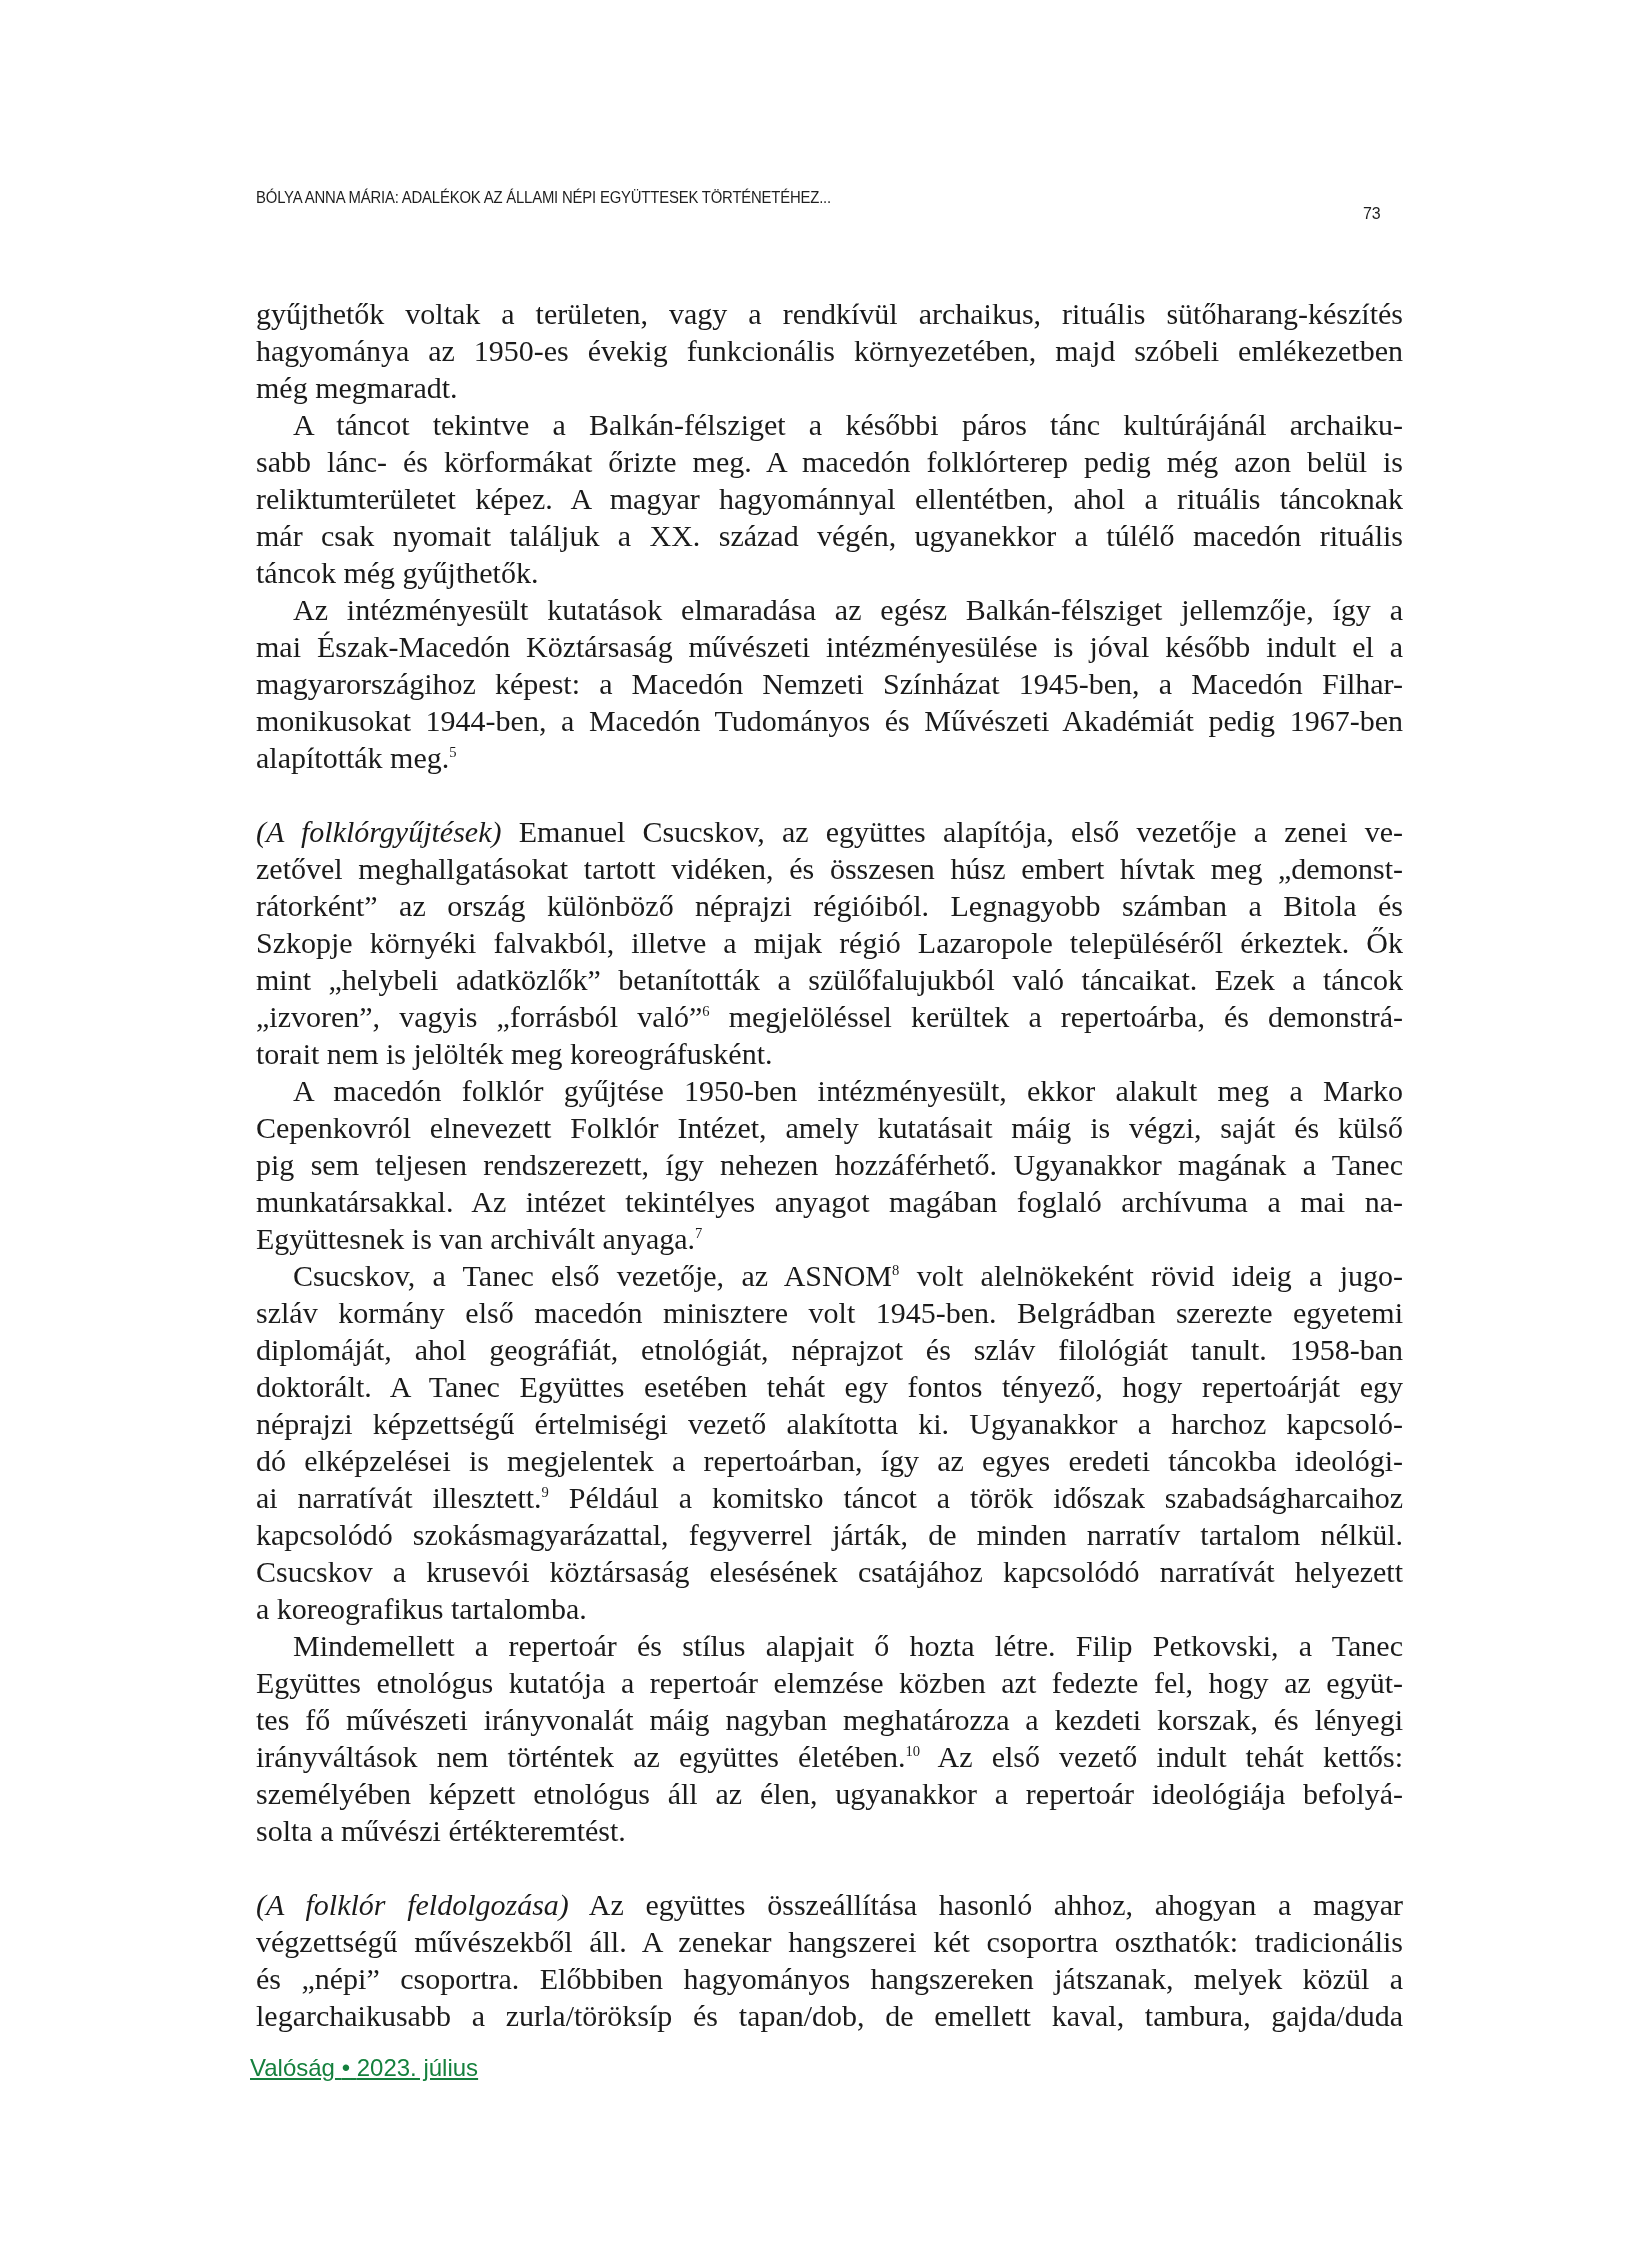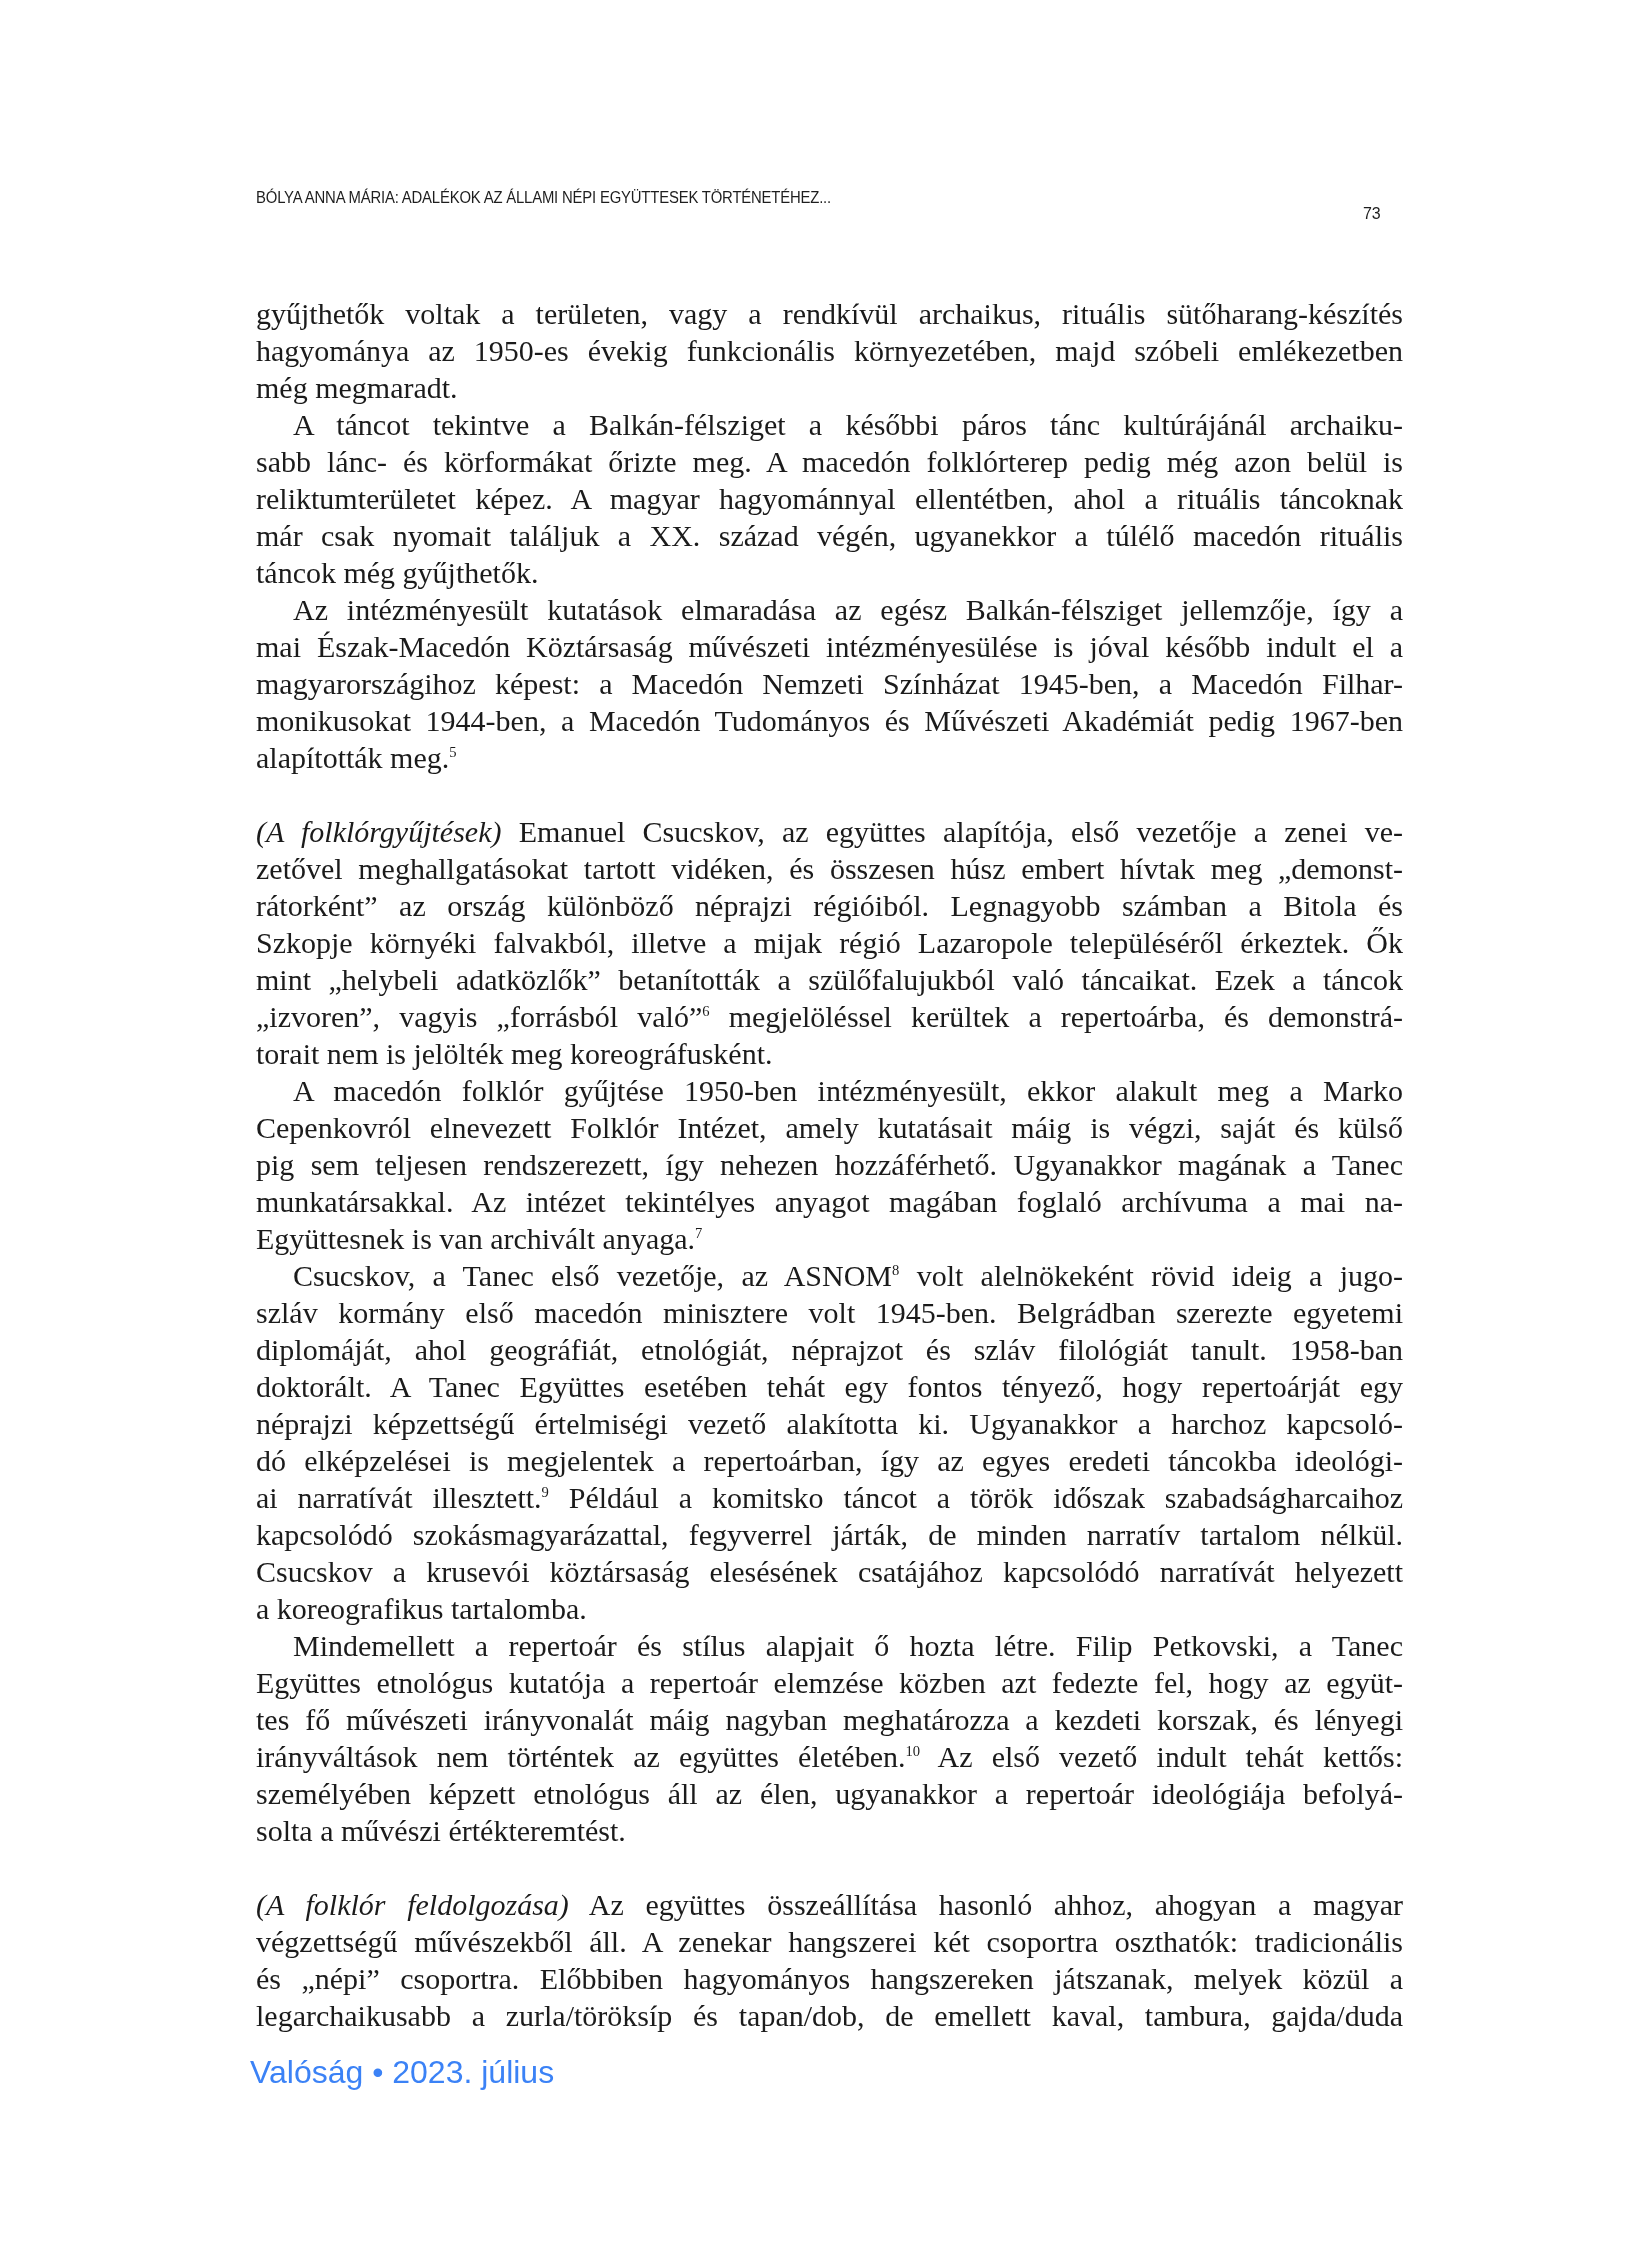--- a/index.html
+++ b/index.html
@@ -18,21 +18,21 @@
     text-align: justify; color: #1b1b1b;
   }
   .body-text p { margin: 0; }
   .section-gap { height: 37px; }
   .section-head { font-style: italic; }
   sup.fn { font-size: 14.6px; vertical-align: super; line-height: 0; }
   .line { display: block; text-align: justify; text-align-last: justify; white-space: nowrap; }
   .line.last { text-align-last: left; }
   .page-footer {
     position: absolute; left: 250px; top: 2054px;
-    font-family: "Liberation Sans", sans-serif; font-size: 32px; color: #3b82f6;
+    font-family: "Liberation Sans", sans-serif; font-size: 24px; color: #15803d; text-decoration: underline;
   }
 </style>
 </head>
 <body>
 
 <div class="page-header">
   <span class="running-title">BÓLYA ANNA MÁRIA: ADALÉKOK AZ ÁLLAMI NÉPI EGYÜTTESEK TÖRTÉNETÉHEZ...</span>
   <span class="page-number">73</span>
 </div>
 

